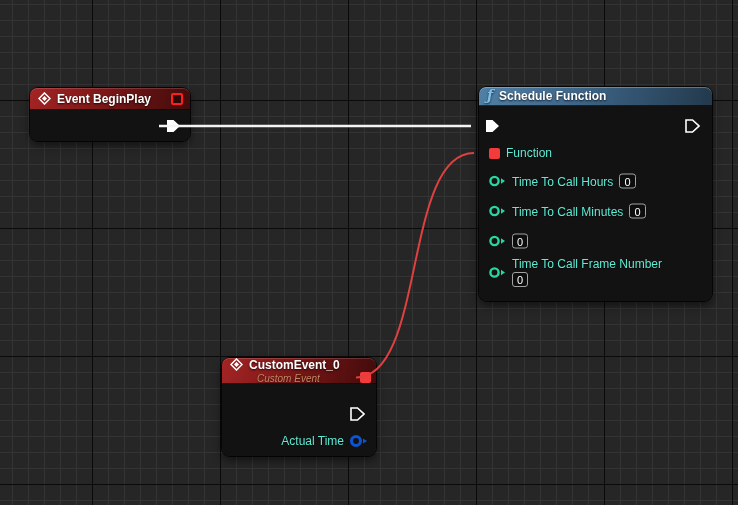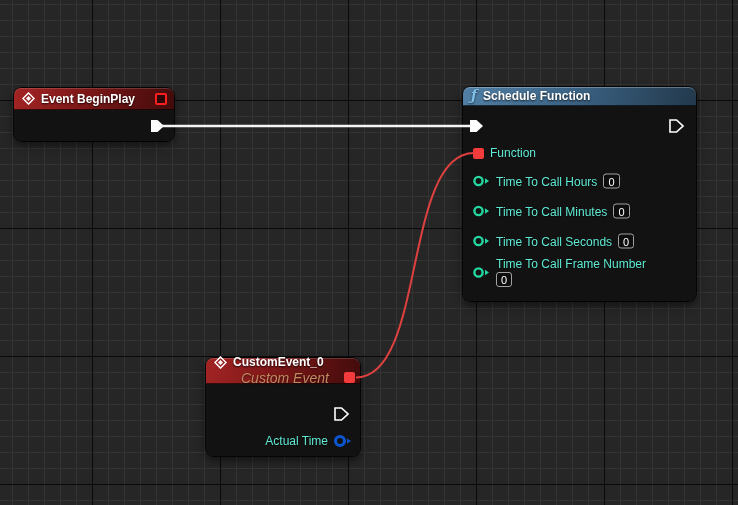--- a/index.html
+++ b/index.html
@@ -14,34 +14,35 @@
       linear-gradient(to bottom, #0a0a0a 1px, transparent 1px),
       linear-gradient(to right,  #343434 1px, transparent 1px),
       linear-gradient(to bottom, #343434 1px, transparent 1px);
     background-size:128px 128px,128px 128px,16px 16px,16px 16px;
     background-position:92px 0,0 100px,12px 0,0 4px;
   }
 
   .node {
     position:absolute; border-radius:8px; background:rgba(18,18,18,0.97);
     box-shadow:0 4px 10px rgba(0,0,0,0.55), 0 0 0 1px rgba(0,0,0,0.8);
+    margin-left:16px;
   }
 
   .hdr {
     display:flex; align-items:center; gap:6px; padding:0 7px 0 8px;
     border-radius:7px 7px 0 0; border-bottom:1px solid rgba(0,0,0,0.65);
   }
   .hdr-red  { background:linear-gradient(100deg, #a32424 0%, #7c1717 45%, #420b0b 100%);
               box-shadow:inset 0 1px 0 rgba(255,255,255,0.15); }
   .hdr-blue { background:linear-gradient(100deg, #517fa5 0%, #3c6486 45%, #23394c 100%);
               box-shadow:inset 0 1px 0 rgba(255,255,255,0.28); }
 
   .ttl { font-size:12px; font-weight:bold; color:#ffffff; white-space:nowrap;
          text-shadow:0 1px 2px rgba(0,0,0,0.8); }
-  .subttl { font-size:14px; font-style:italic; color:#c08a62; white-space:nowrap;
+  .subttl { font-size:10px; font-style:italic; color:#c08a62; white-space:nowrap;
             text-shadow:0 1px 2px rgba(0,0,0,0.6); }
 
   .ficon { font-family:"DejaVu Serif", serif; font-style:italic; font-weight:bold;
            font-size:14px; color:#7fc0e8; line-height:1; margin-top:-2px;
            text-shadow:0 1px 2px rgba(0,0,0,0.7); }
 
   
   .n-beginplay { left:14px;  top:88px;  width:160px; height:53px; }
   .n-beginplay .hdr { height:22px; }
   .n-schedule  { left:463px; top:87px;  width:233px; height:214px; }
@@ -131,21 +132,20 @@
       </svg>
       <span class="pin-label">Time To Call Minutes</span>
       <span class="vbox">0</span>
     </div>
 
     <div class="pin-abs" style="left:10px; top:154px;">
       <svg width="17" height="13" viewBox="0 0 17 13">
         <circle cx="5.5" cy="6.5" r="4.1" fill="none" stroke-width="2.4" stroke="#24d8a2"></circle>
         <path d="M12 3.8 L16 6.5 L12 9.2 Z" fill="#24d8a2"></path>
       </svg>
-      <span class="pin-label">Time To Call Seconds</span>
       <span class="vbox">0</span>
     </div>
 
     <div class="pin-abs" style="left:10px; top:185px;">
       <svg width="17" height="13" viewBox="0 0 17 13">
         <circle cx="5.5" cy="6.5" r="4.1" fill="none" stroke-width="2.4" stroke="#24d8a2"></circle>
         <path d="M12 3.8 L16 6.5 L12 9.2 Z" fill="#24d8a2"></path>
       </svg>
       <div class="col">
         <span class="pin-label">Time To Call Frame Number</span>

